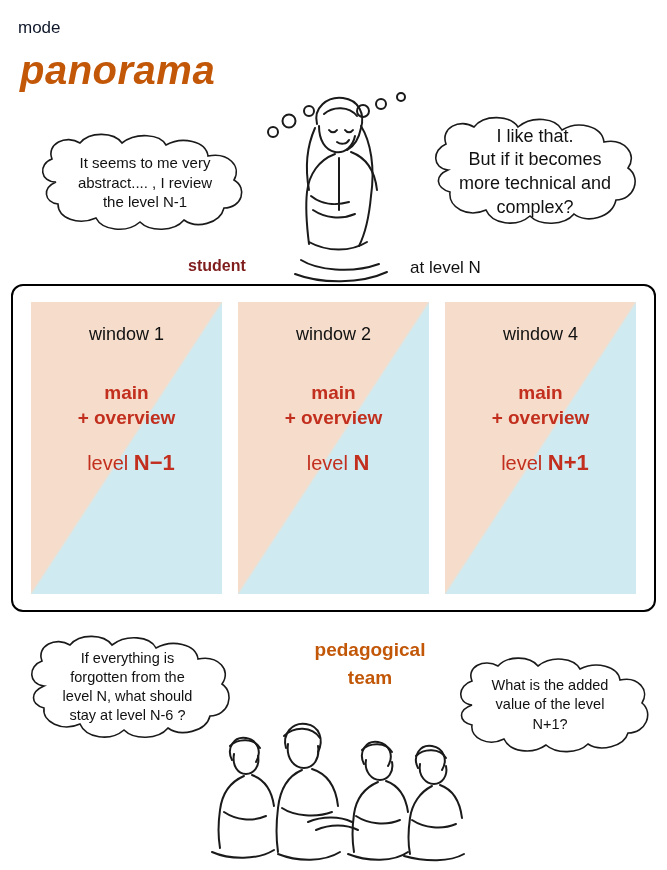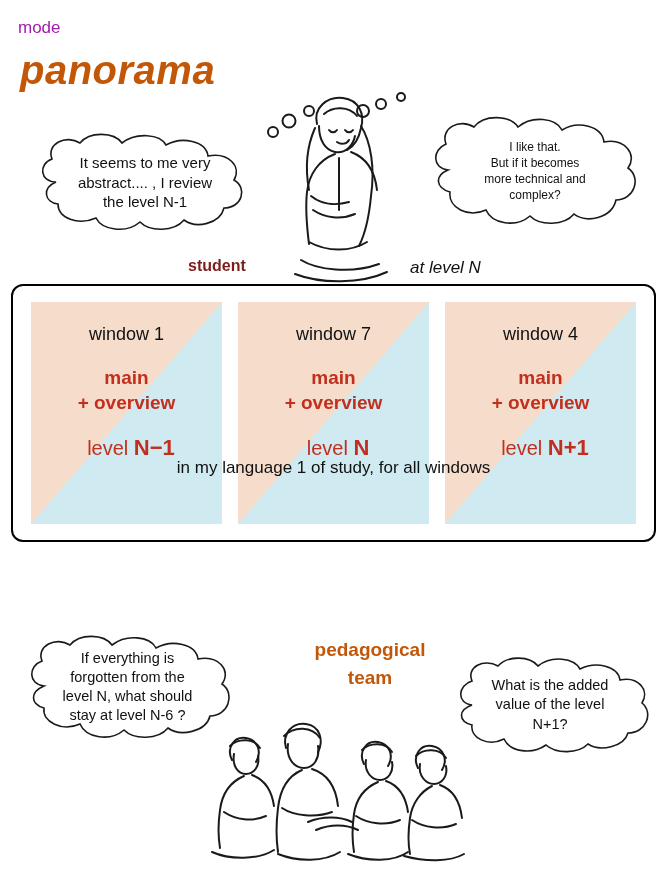--- a/index.html
+++ b/index.html
@@ -15,21 +15,21 @@
     color: #111111;
     overflow: hidden;
   }
 
   
   .mode-label {
     position: absolute;
     left: 18px;
     top: 18px;
     font-size: 17px;
-    color: #a21caf;
+    color: #0f172a;
   }
   .title {
     position: absolute;
     left: 20px;
     top: 48px;
     font-size: 40px;
     font-weight: bold;
     color: #c25708;
     letter-spacing: 0.5px;
     font-style: italic;
@@ -67,21 +67,21 @@
     top: 130px;
     width: 230px;
     height: 105px;
     font-size: 15px;
   }
   #bubble-student-right {
     left: 424px;
     top: 112px;
     width: 222px;
     height: 120px;
-    font-size: 12px;
+    font-size: 18px;
   }
   #bubble-team-left {
     left: 20px;
     top: 632px;
     width: 215px;
     height: 110px;
     font-size: 14.5px;
   }
   #bubble-team-right {
     left: 450px;
@@ -108,30 +108,29 @@
     font-size: 16px;
     font-weight: bold;
     color: #7f1d1d;
   }
   .atlevel-word {
     position: absolute;
     left: 410px;
     top: 258px;
     font-size: 17px;
     color: #111;
-    font-style: italic;
   }
 
   
   #windows-panel {
     position: absolute;
     left: 11px;
     top: 284px;
     width: 645px;
-    height: 258px;
+    height: 328px;
     border: 2.5px solid #000;
     border-radius: 12px;
     box-sizing: border-box;
     background: #fff;
     overflow: hidden;
   }
   .windows-row {
     position: absolute;
     left: 0;
     top: 0;
@@ -156,21 +155,21 @@
     margin-top: 22px;
     color: #111;
   }
   .window-main {
     position: relative;
     z-index: 2;
     text-align: center;
     font-size: 19px;
     font-weight: bold;
     color: #c22f1e;
-    margin-top: 21px;
+    margin-top: 36px;
     line-height: 1.3;
     white-space: pre-line;
   }
   .window-level {
     position: relative;
     z-index: 2;
     text-align: center;
     font-size: 20px;
     color: #c22f1e;
     margin-top: 20px;
@@ -284,35 +283,34 @@
   <div class="windows-row">
 
     <div class="window-card">
       <div class="window-title">window 1</div>
       <div class="window-main">main
 + overview</div>
       <div class="window-level"><span>level </span><b>N−1</b></div>
     </div>
 
     <div class="window-card">
-      <div class="window-title">window 7</div>
+      <div class="window-title">window 2</div>
       <div class="window-main">main
 + overview</div>
       <div class="window-level"><span>level </span><b>N</b></div>
     </div>
 
     <div class="window-card">
       <div class="window-title">window 4</div>
       <div class="window-main">main
 + overview</div>
       <div class="window-level"><span>level </span><b>N+1</b></div>
     </div>
 
   </div>
-  <div class="panel-footer">in my language 1 of study, for all windows</div>
 </div>
 
 <div class="bubble" id="bubble-team-left">
   <svg viewBox="0 0 215 110" preserveAspectRatio="none">
     <path d="M24,54 C8,52 8,34 22,29 C16,14 36,4 50,13 C60,1 84,2 92,13 C106,2 130,4 136,16
              C152,7 176,12 178,27 C198,23 212,38 202,52 C216,62 208,84 190,84
              C186,100 160,105 148,96 C138,108 114,108 104,98 C90,110 66,106 60,92
              C42,100 22,90 24,76 C10,72 10,60 24,54 Z" fill="#ffffff" stroke="#1a1a1a" stroke-width="1.6"></path>
   </svg>
   <span class="bubble-text">If everything is

